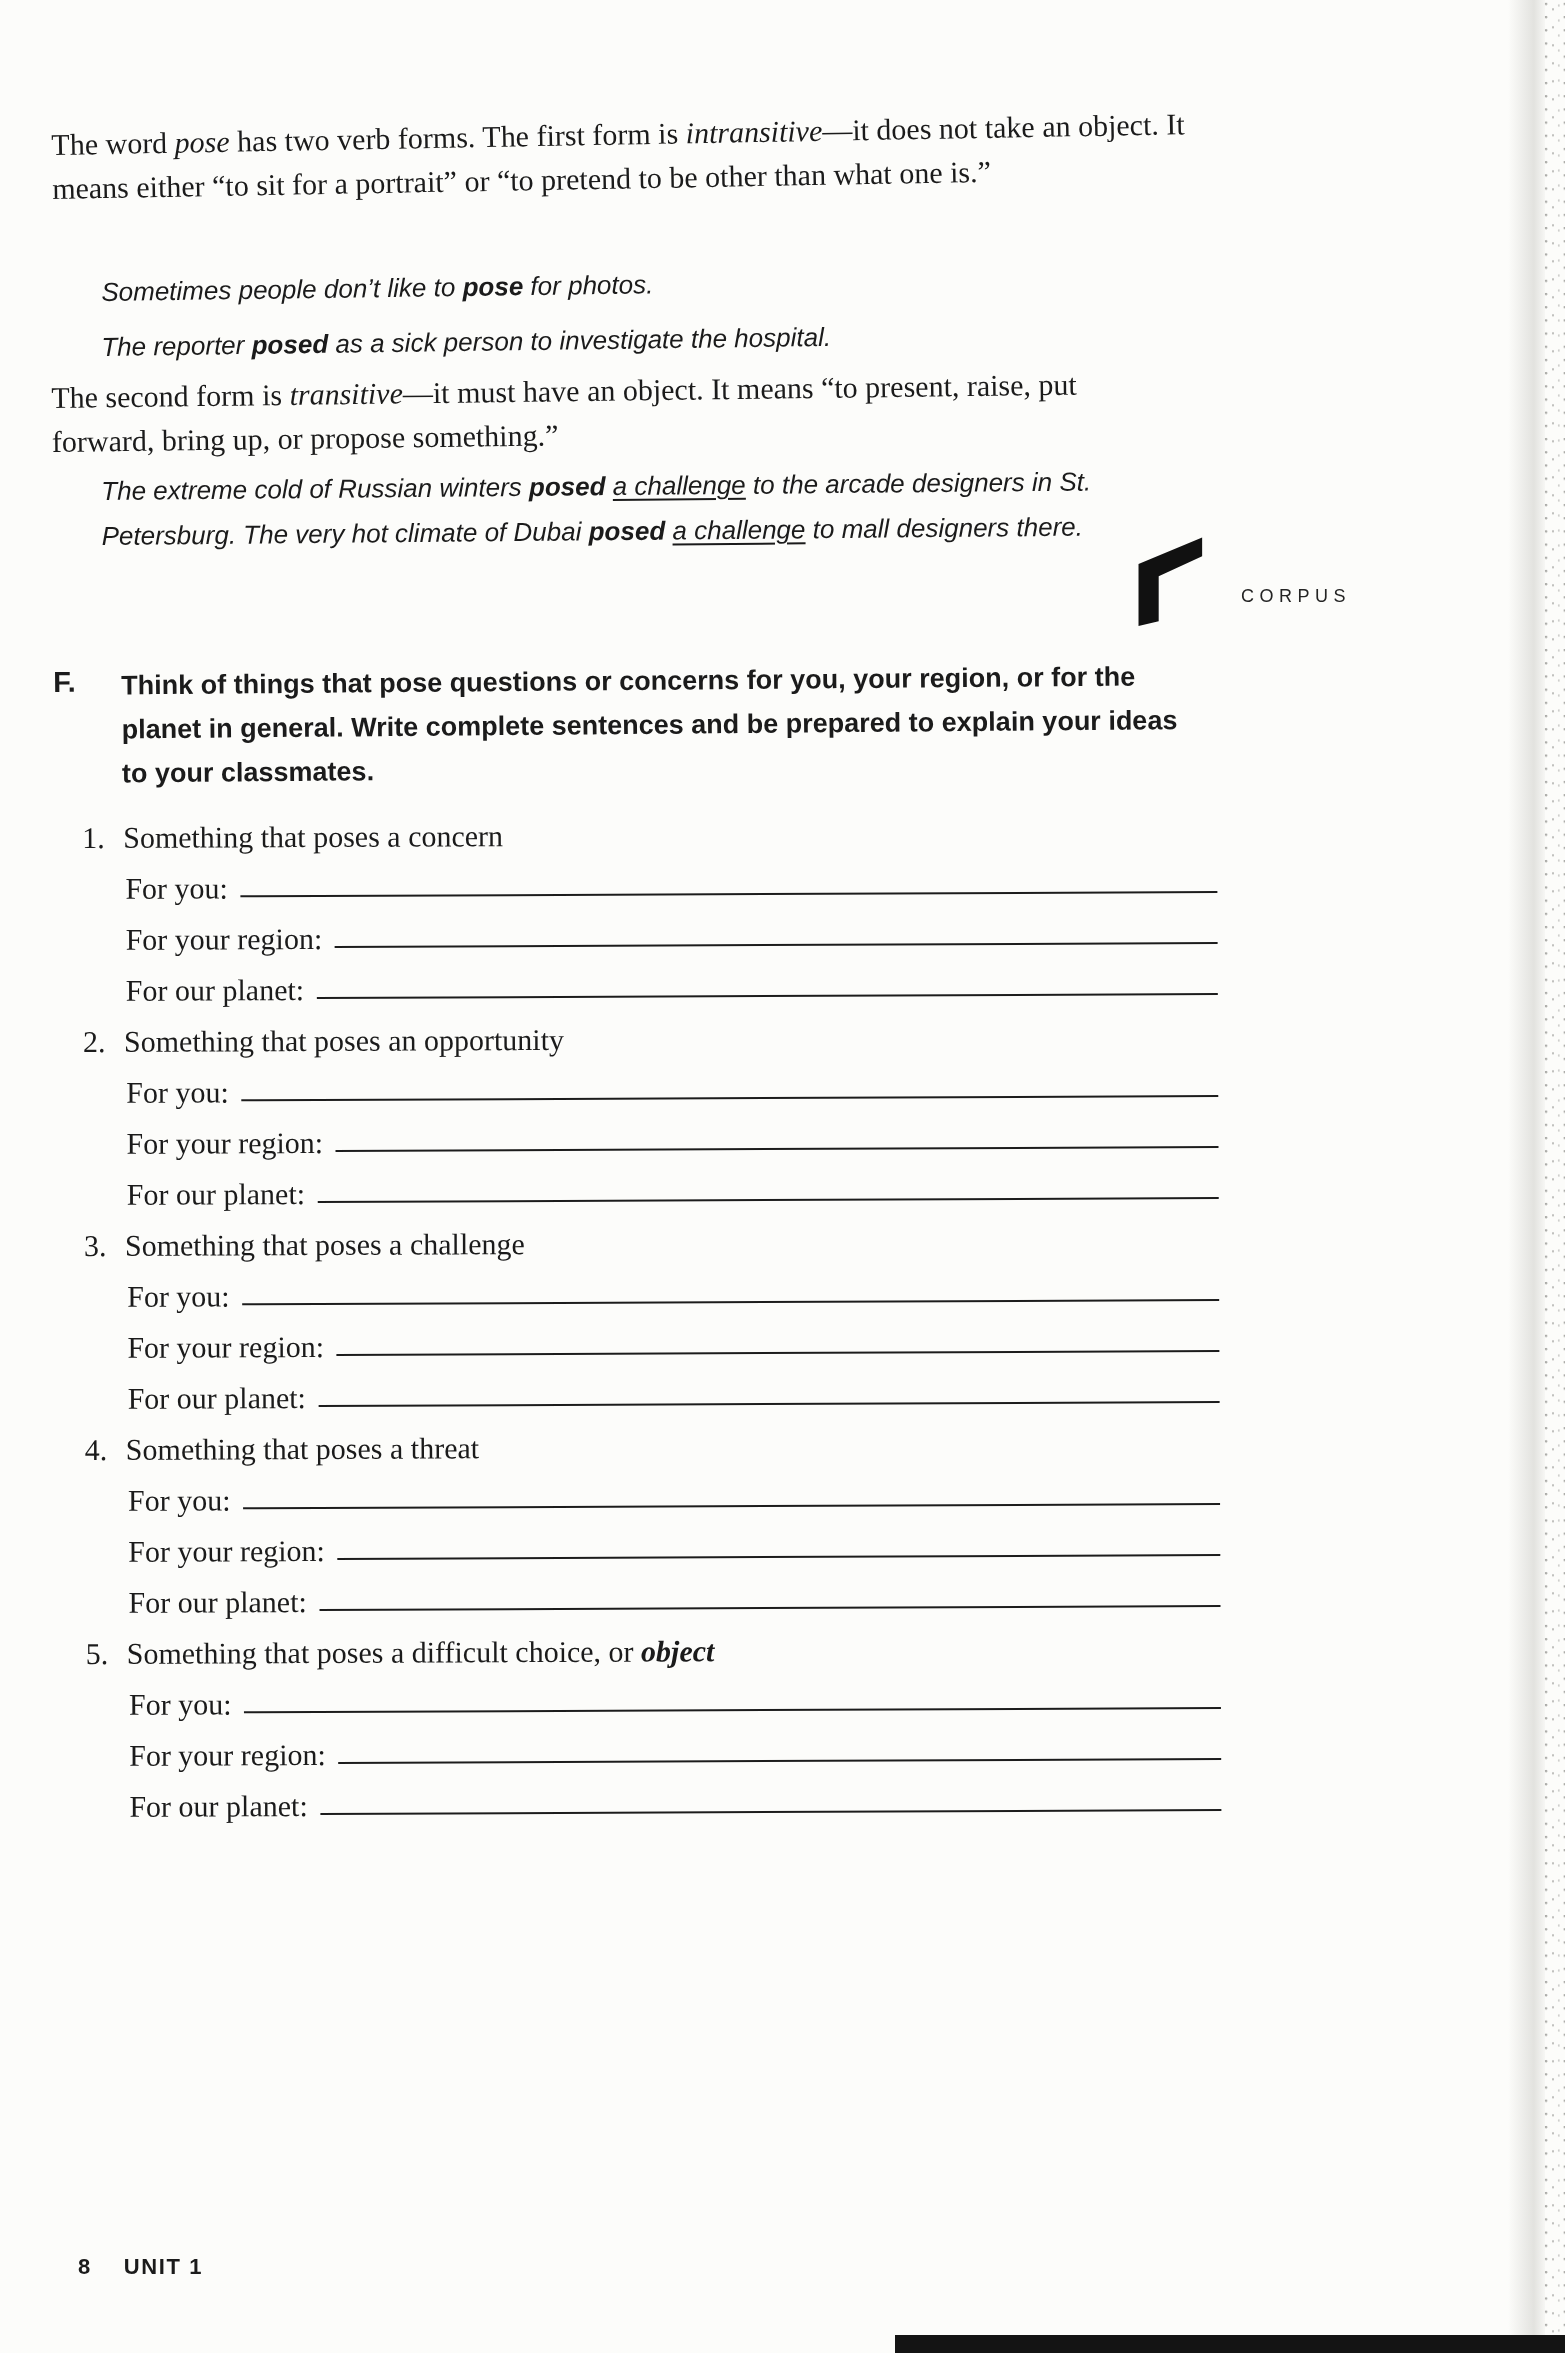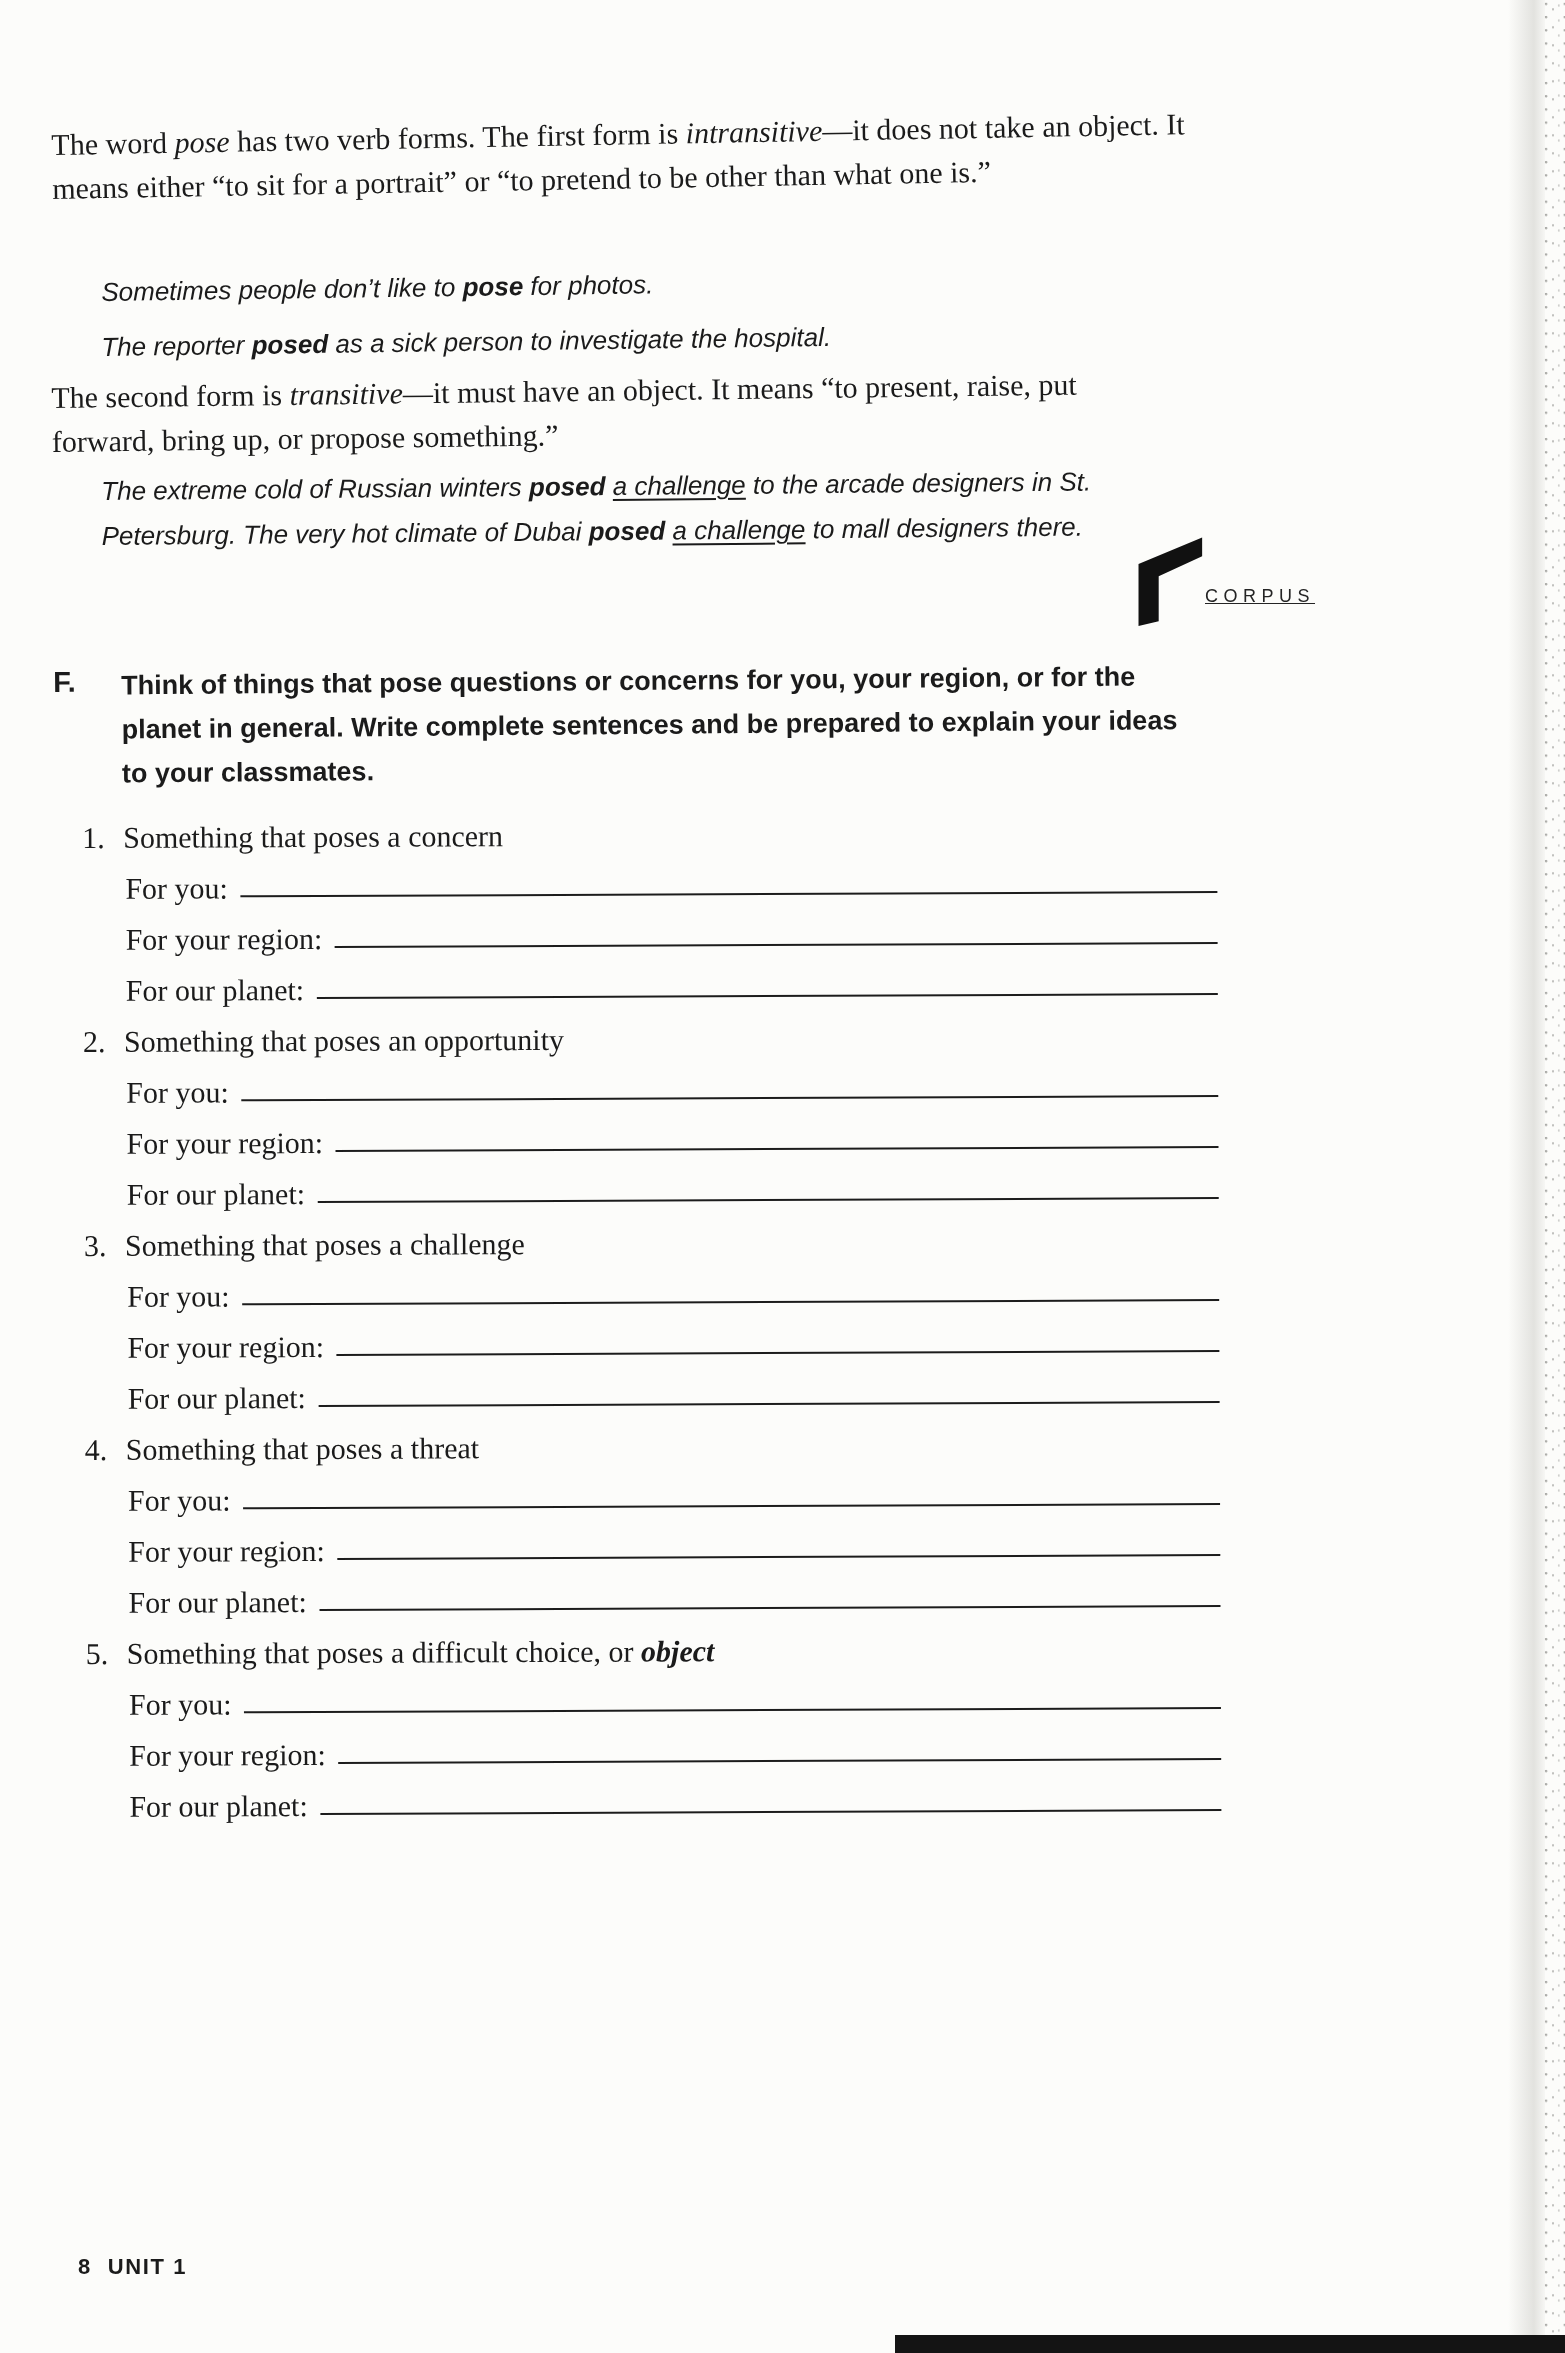--- a/index.html
+++ b/index.html
@@ -35,21 +35,21 @@
   .fill-row { height:51px; display:flex; align-items:flex-end; margin-left:43px; font-size:30px; }
   .fill-line { flex:1; height:3.1px; border-bottom:2.3px solid #1c1c1c; margin:0 3.1px 7.8px 12.5px; }
 
   .corpus-label {
     font-family:"Liberation Sans", sans-serif; font-size:18px;
     letter-spacing:5.5px; color:#242424;
   }
 
   .footer { font-family:"Liberation Sans", sans-serif; font-weight:bold;
             font-size:22px; letter-spacing:1.6px; }
-  .footer .unit { margin-left:16px; }
+  .footer .unit { margin-left:32px; }
 
   .edge-shade {
     position:absolute; top:0; right:20px; width:37px; height:100%;
     background:linear-gradient(to right, rgba(110,110,100,0) 0%,
                rgba(110,110,100,0.18) 70%, rgba(110,110,100,0.04) 100%);
   }
   .edge-speckle {
     position:absolute; top:0; right:0; width:22px; height:100%; opacity:.8;
     background-image:
       radial-gradient(circle at 3.1px 3.9px,  rgba(70,70,65,0.55) 1px, transparent 1.6px),
@@ -70,21 +70,21 @@
 
   <p class="abs ex" style="left:101px; top:325px; width:1169px; transform:rotate(-0.8deg);"><span>The reporter </span><span class="bold">posed</span><span> as a sick person to investigate the hospital.</span></p>
 
   <p class="abs para" style="left:51px; top:376px; width:1132px; transform:rotate(-0.75deg);"><span>The second form is </span><span class="ital">transitive</span><span>—it must have an object. It means “to present, raise, put forward, bring up, or propose something.”</span></p>
 
   <p class="abs ex" style="left:101px; top:469px; width:1037px; transform:rotate(-0.55deg);"><span>The extreme cold of Russian winters </span><span class="bold">posed</span><span> </span><span class="ul">a challenge</span><span> to the arcade designers in St. Petersburg. The very hot climate of Dubai </span><span class="bold">posed</span><span> </span><span class="ul">a challenge</span><span> to mall designers there.</span></p>
 
   <svg class="abs" style="left:1132px; top:536px;" width="72" height="90" viewBox="0 0 92 116">
     <polygon points="8,36 90,2 90,26 34,52 34,110 8,116" fill="#111"></polygon>
   </svg>
-  <span class="abs corpus-label" style="left:1205px; top:586px;text-decoration:underline;">CORPUS</span>
+  <span class="abs corpus-label" style="left:1241px; top:586px;">CORPUS</span>
 
   <div class="abs exercise-head" style="left:53px; top:664px; width:1153px;">
     <span class="letter">F.</span>
     <div class="instr">Think of things that pose questions or concerns for you, your region, or for the planet in general. Write complete sentences and be prepared to explain your ideas to your classmates.</div>
   </div>
 
   <div class="abs exercise-list" style="left:82px; top:804px; width:1138px;">
 
     <div>
       <div class="item-title-row">

